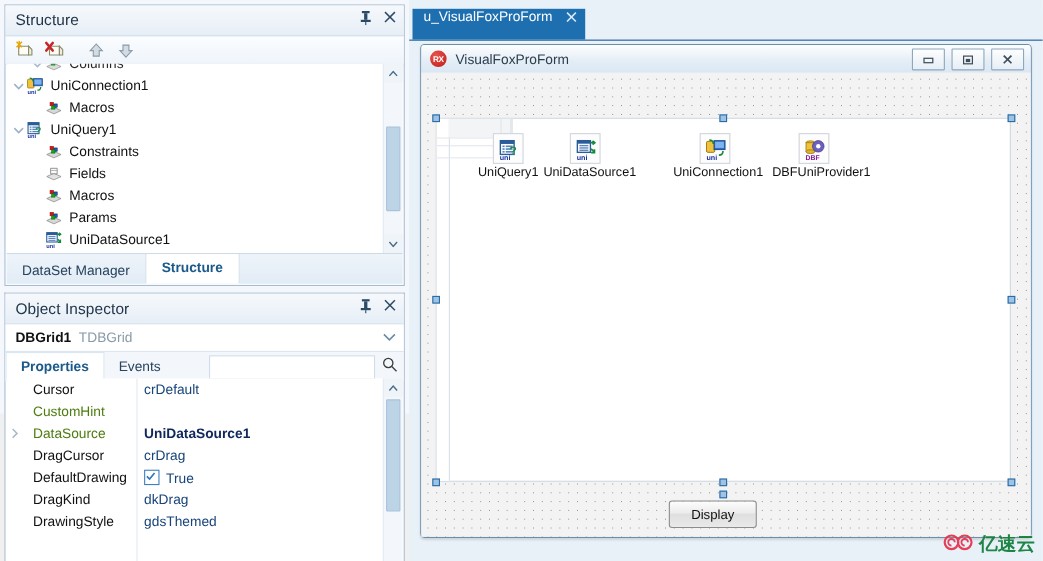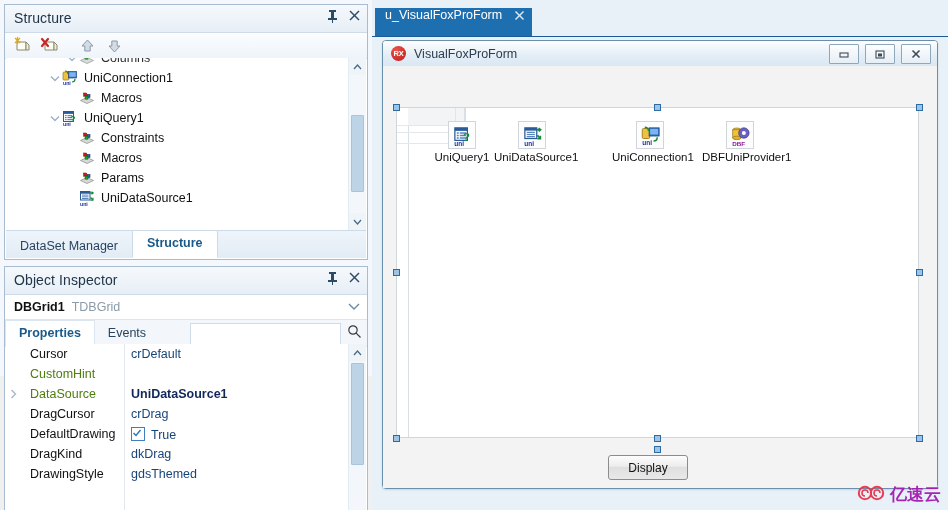--- a/index.html
+++ b/index.html
@@ -24,21 +24,21 @@
   .pin-icon svg,.close-icon svg{display:block;}
 
   
   #structure-panel{top:4px;width:364px;height:256px;}
   .tool-row{height:25px;background:linear-gradient(to bottom,#fbfdff 0%,#eef4fa 100%);
     border-bottom:1px solid #d5e1ec;display:flex;align-items:center;padding-left:6px;gap:5px;}
   .tbtn{width:22px;height:20px;display:flex;align-items:center;justify-content:center;cursor:pointer;}
   .tsep{width:6px;}
 
   .tree{position:absolute;left:1px;right:1px;top:53px;bottom:29px;background:#fff;overflow:hidden;}
-  .tree-inner{position:absolute;left:0;top:-10px;right:17px;padding-left:38px;}
+  .tree-inner{position:absolute;left:0;top:-10px;right:17px;}
   .tnode{height:20px;display:flex;align-items:center;white-space:nowrap;font-size:12.5px;color:#111;}
   .tchev{width:14px;height:20px;display:flex;align-items:center;justify-content:center;flex:0 0 14px;}
   .tchev svg{display:block;}
   .ticon{width:17px;height:16px;flex:0 0 17px;margin-right:5px;position:relative;}
   .tlabel{line-height:20px;}
 
   
   .vscroll{position:absolute;right:1px;top:53px;bottom:29px;width:17px;background:#f3f7fb;border-left:1px solid #e2ebf3;}
   .vs-arrow{height:17px;width:17px;display:flex;align-items:center;justify-content:center;background:#eff4f9;cursor:pointer;}
   .vs-thumb{position:absolute;left:2px;right:2px;background:#bdd3e6;border:1px solid #a9c3da;border-radius:1px;cursor:pointer;}
@@ -108,21 +108,21 @@
 
   .comp{position:absolute;width:76px;text-align:center;cursor:pointer;}
   .comp .cicon{width:28px;height:28px;margin:0 auto;position:relative;background:#fdfdfd;border:1px solid #cfd5db;box-sizing:border-box;}
   .comp .clab{margin-top:2px;font-size:11.5px;color:#111;white-space:nowrap;}
 
   .dispbtn{position:absolute;width:78px;height:23px;background:linear-gradient(to bottom,#fdfdfd 0%,#ececec 45%,#dfdfdf 50%,#e9e9e9 100%);
     border:1px solid #8c8c8c;border-radius:3px;font-size:12px;color:#111;display:flex;align-items:center;justify-content:center;cursor:pointer;}
 
   
   .watermark{position:absolute;right:7px;bottom:4px;display:flex;align-items:center;gap:4px;opacity:.95;}
-  .wm-text{font-size:17px;color:#a21caf;font-weight:bold;letter-spacing:0px;font-family:"DejaVu Sans",sans-serif;}
+  .wm-text{font-size:17px;color:#15803d;font-weight:bold;letter-spacing:0px;font-family:"DejaVu Sans",sans-serif;}
 </style>
 </head>
 <body>
 
 <div id="root">
 
   <div class="left-col">
 
     <div class="panel" id="structure-panel">
       <div class="panel-head">
@@ -250,20 +250,29 @@
             </div>
             <div class="tnode" style="padding-left: 21px;">
               <span class="tchev"></span>
               <span class="ticon"><svg width="16" height="16" viewBox="0 0 16 16">
                   <path d="M1.5 10.5 L8 13.5 L14.5 10.5 L8 7.5 Z" fill="#d8d8d8" stroke="#8a8a8a" stroke-width=".7"></path>
                   <rect x="4.5" y="3" width="3.2" height="3.2" fill="#d11" stroke="#911" stroke-width=".5"></rect>
                   <rect x="8" y="4.5" width="3" height="3" fill="#16c" stroke="#114" stroke-width=".5"></rect>
                   <rect x="6" y="6.2" width="3" height="3" fill="#1a1" stroke="#061" stroke-width=".5"></rect>
                 </svg></span>
               <span class="tlabel">Constraints</span>
+            </div>
+            <div class="tnode" style="padding-left: 21px;">
+              <span class="tchev"></span>
+              <span class="ticon"><svg width="16" height="16" viewBox="0 0 16 16">
+                  <path d="M1.5 10.5 L8 13.5 L14.5 10.5 L8 7.5 Z" fill="#e3e3e3" stroke="#8a8a8a" stroke-width=".7"></path>
+                  <path d="M5 3 h6 v5 h-6 z" fill="#fafafa" stroke="#777" stroke-width=".7"></path>
+                  <line x1="5" y1="5" x2="11" y2="5" stroke="#999" stroke-width=".6"></line>
+                </svg></span>
+              <span class="tlabel">Fields</span>
             </div>
             <div class="tnode" style="padding-left: 21px;">
               <span class="tchev"></span>
               <span class="ticon"><svg width="16" height="16" viewBox="0 0 16 16">
                   <path d="M1.5 10.5 L8 13.5 L14.5 10.5 L8 7.5 Z" fill="#d8d8d8" stroke="#8a8a8a" stroke-width=".7"></path>
                   <rect x="4.5" y="3" width="3.2" height="3.2" fill="#d11" stroke="#911" stroke-width=".5"></rect>
                   <rect x="8" y="4.5" width="3" height="3" fill="#16c" stroke="#114" stroke-width=".5"></rect>
                   <rect x="6" y="6.2" width="3" height="3" fill="#1a1" stroke="#061" stroke-width=".5"></rect>
                 </svg></span>
               <span class="tlabel">Macros</span>

